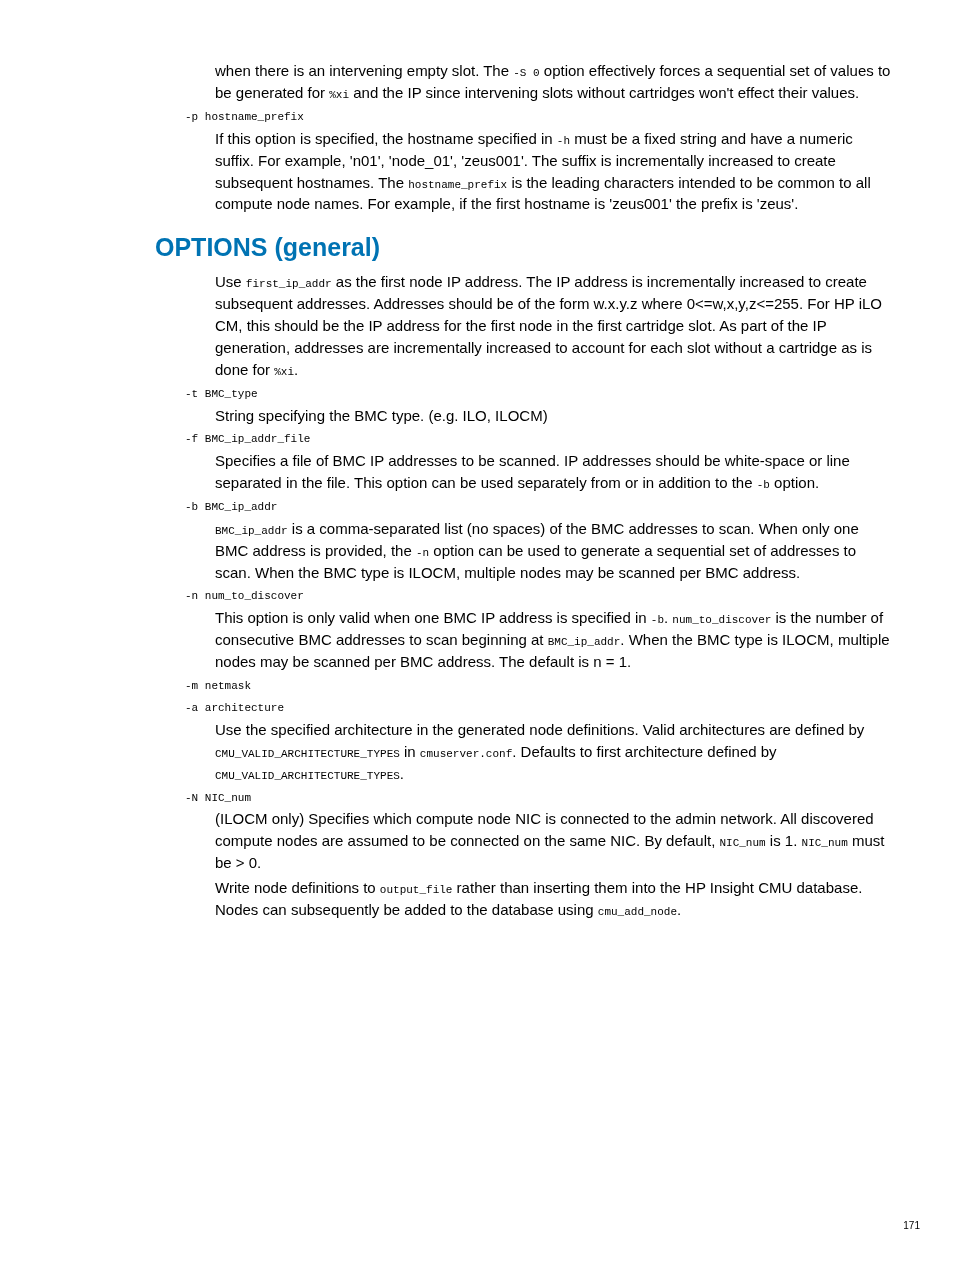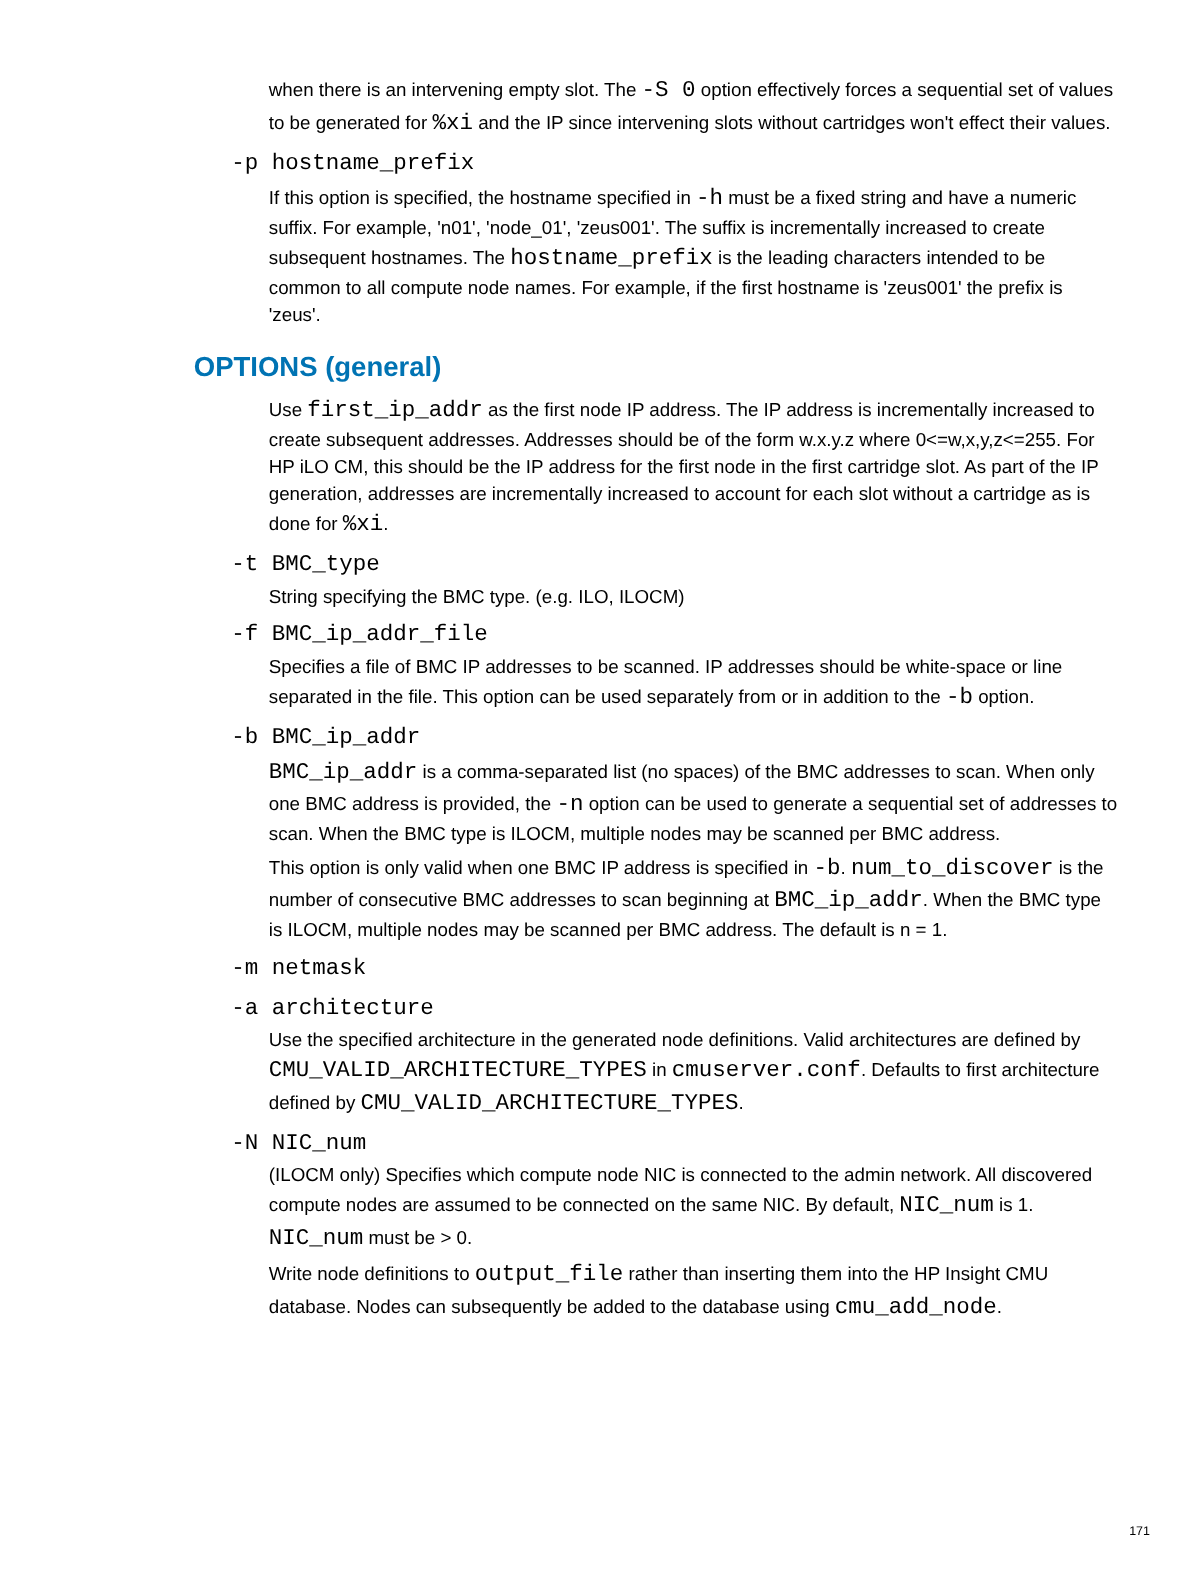--- a/index.html
+++ b/index.html
@@ -15,28 +15,28 @@
       position: relative;
     }
     .content { padding-left: 0; }
     .indent-1 { padding-left: 30px; }
     .para { margin-bottom: 3px; }
     .opt-term { margin-top: 6px; margin-bottom: 2px; }
     h2 {
       font-family: Arial, Helvetica, sans-serif;
       font-weight: bold;
       color: #0073b3;
-      font-size: 22px;
+      font-size: 25px;
       margin-top: 14px;
       margin-bottom: 6px;
       margin-left: -30px;
     }
     code, .mono {
       font-family: "Courier New", Courier, monospace;
-      font-size: 18px;
+      font-size: 11px;
     }
     .page-num {
       position: absolute;
       bottom: 38px;
       right: 34px;
       font-size: 10px;
     }
   </style>
 </head>
 <body>
@@ -64,20 +64,21 @@
   <div class="opt-term mono">-f BMC_ip_addr_file</div>
   <div class="para indent-1">
     <span>Specifies a file of BMC IP addresses to be scanned. IP addresses should be white-space or line separated in the file. This option can be used separately from or in addition to the </span><span class="mono">-b</span><span> option.</span>
   </div>
 
   <div class="opt-term mono">-b BMC_ip_addr</div>
   <div class="para indent-1">
     <span class="mono">BMC_ip_addr</span><span> is a comma-separated list (no spaces) of the BMC addresses to scan. When only one BMC address is provided, the </span><span class="mono">-n</span><span> option can be used to generate a sequential set of addresses to scan. When the BMC type is ILOCM, multiple nodes may be scanned per BMC address.</span>
   </div>
 
+  <div class="opt-term mono">-n num_to_discover</div>
   <div class="para indent-1">
     <span>This option is only valid when one BMC IP address is specified in </span><span class="mono">-b</span><span>. </span><span class="mono">num_to_discover</span><span> is the number of consecutive BMC addresses to scan beginning at </span><span class="mono">BMC_ip_addr</span><span>. When the BMC type is ILOCM, multiple nodes may be scanned per BMC address. The default is n = 1.</span>
   </div>
 
   <div class="opt-term mono">-m netmask</div>
 
   <div class="opt-term mono">-a architecture</div>
   <div class="para indent-1">
     <span>Use the specified architecture in the generated node definitions. Valid architectures are defined by </span><span class="mono">CMU_VALID_ARCHITECTURE_TYPES</span><span> in </span><span class="mono">cmuserver.conf</span><span>. Defaults to first architecture defined by </span><span class="mono">CMU_VALID_ARCHITECTURE_TYPES</span><span>.</span>
   </div>

